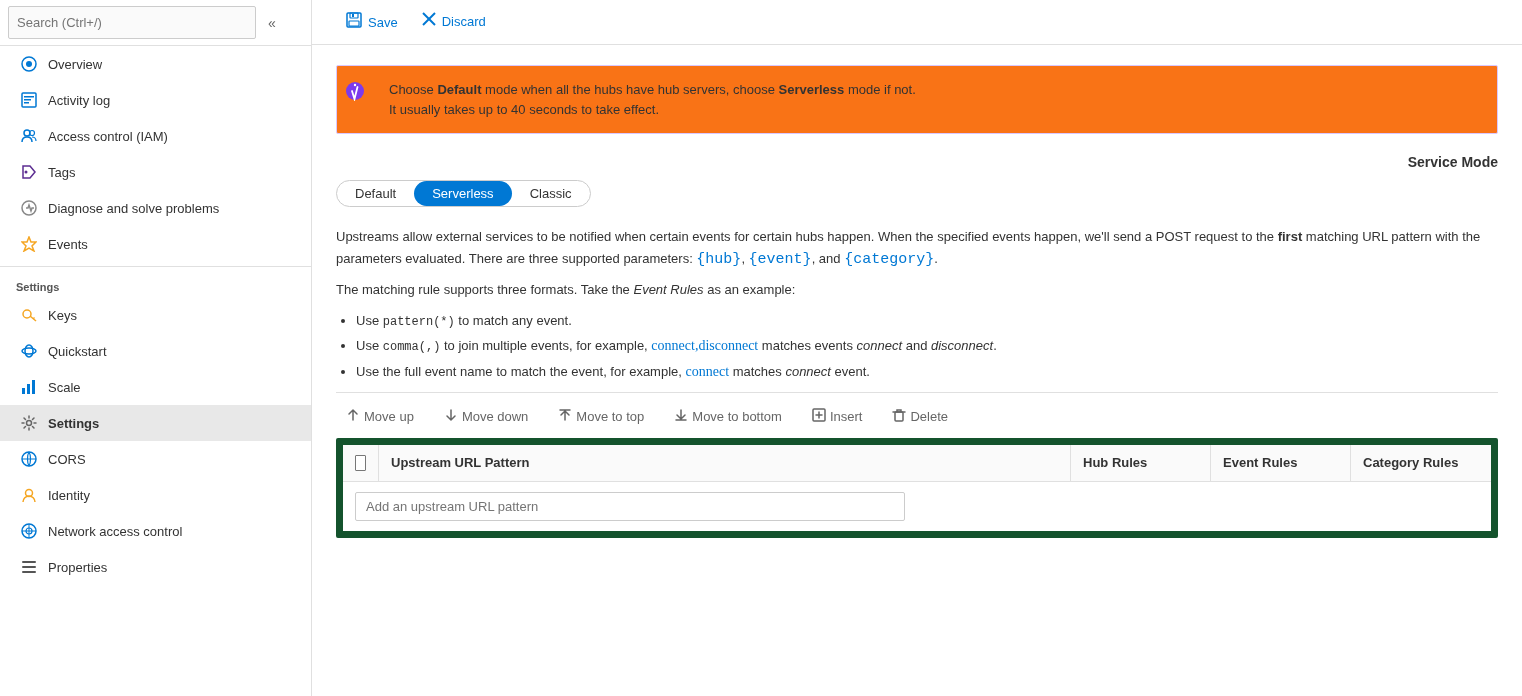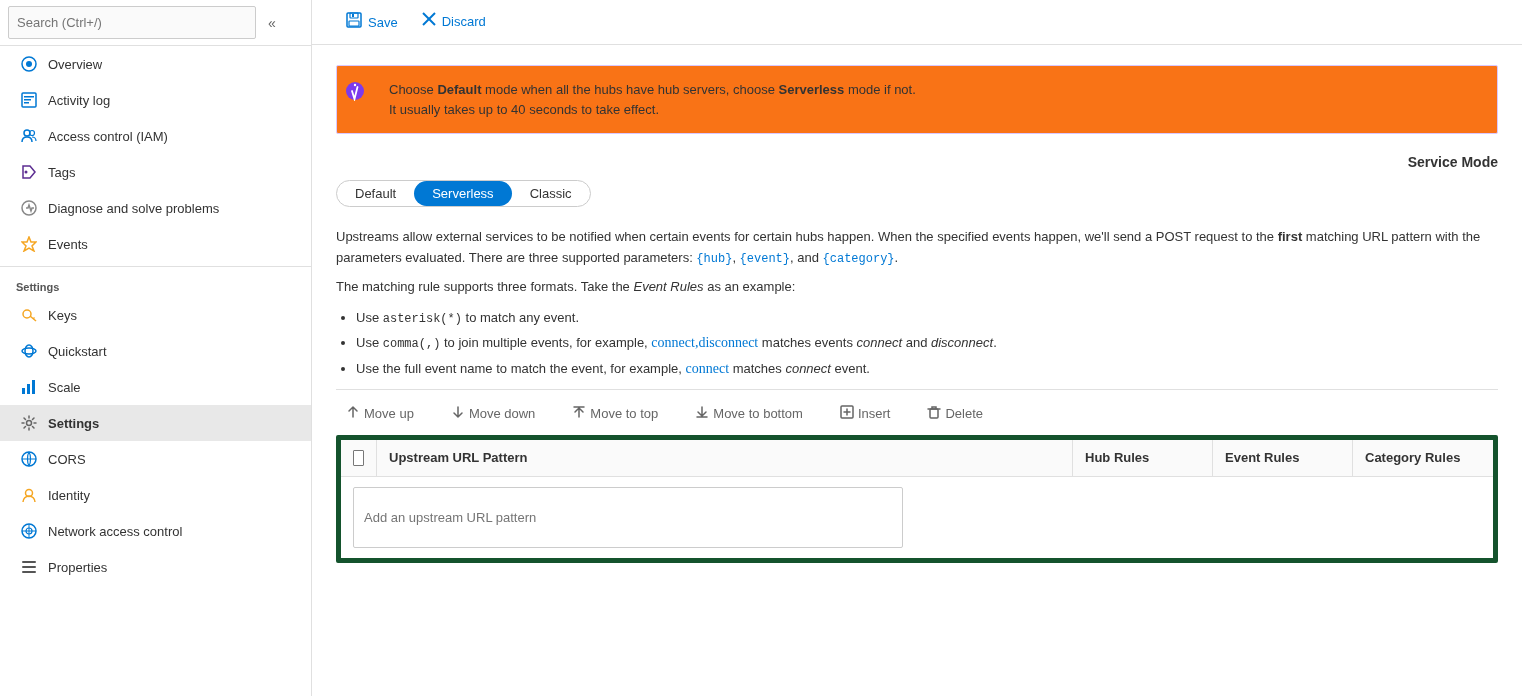--- a/index.html
+++ b/index.html
@@ -172,21 +172,21 @@
     .upstream-desc {
       font-size: 13px;
       line-height: 1.6;
       color: #333;
       margin-bottom: 8px;
     }
     .upstream-desc strong { font-weight: 700; }
     .upstream-desc .code-param {
       color: #0078d4;
       font-family: 'Courier New', monospace;
-      font-size: 12px;
+      font-size: 15px;
     }
     .upstream-desc em { font-style: italic; }
     .bullet-list {
       margin: 8px 0 8px 20px;
       font-size: 13px;
       line-height: 1.8;
     }
     .bullet-list li { list-style-type: disc; }
     .inline-code {
       font-family: 'Courier New', monospace;
@@ -196,40 +196,40 @@
       color: #0078d4;
       text-decoration: none;
       font-family: Liberation Serif, serif;
       font-size: 14px;
     }
 
     
     .action-bar {
       display: flex;
       align-items: center;
-      gap: 17px;
+      gap: 10px;
       padding: 10px 0 8px 0;
       border-top: 1px solid #e0e0e0;
     }
     .action-btn {
       display: flex;
       align-items: center;
       gap: 4px;
       background: none;
       border: none;
       font-size: 13px;
       color: #666;
       cursor: pointer;
       padding: 5px 10px;
       border-radius: 2px;
     }
 
     
     .table-container {
-      border: 5px solid #14532d;
+      border: 7px solid #14532d;
       border-radius: 2px;
       overflow: hidden;
       margin-top: 0;
     }
     .table-header {
       display: grid;
       grid-template-columns: 36px 1fr 140px 140px 140px;
       background: #fafafa;
       border-bottom: 1px solid #e0e0e0;
       padding: 0;
@@ -243,21 +243,21 @@
     }
     .th:last-child { border-right: none; }
     .th.check { display: flex; align-items: center; justify-content: center; }
     .table-body { background: #fff; }
     .table-add-row {
       padding: 10px 12px;
     }
     .add-input {
       border: 1px solid #ccc;
       border-radius: 2px;
-      padding: 22px 10px;
+      padding: 6px 10px;
       font-size: 13px;
       width: 550px;
       outline: none;
       color: #999;
     }
 
     
     .cb {
       width: 16px;
       height: 16px;
@@ -480,21 +480,21 @@
       <button class="mode-btn">Classic</button>
     </div>
 
     <div class="upstream-desc">
       Upstreams allow external services to be notified when certain events for certain hubs happen. When the specified events happen, we'll send a POST request to the <strong>first</strong> matching URL pattern with the parameters evaluated. There are three supported parameters: <span class="code-param">{hub}</span>, <span class="code-param">{event}</span>, and <span class="code-param">{category}</span>.
     </div>
     <div class="upstream-desc">
       The matching rule supports three formats. Take the <em>Event Rules</em> as an example:
     </div>
     <ul class="bullet-list">
-      <li>Use <span class="inline-code">asterisk(*)</span> to match any event.</li>
+      <li>Use <span class="inline-code">pattern(*)</span> to match any event.</li>
       <li>Use <span class="inline-code">comma(,)</span> to join multiple events, for example, <a class="inline-link" href="#">connect,disconnect</a> matches events <em>connect</em> and <em>disconnect</em>.</li>
       <li>Use the full event name to match the event, for example, <a class="inline-link" href="#">connect</a> matches <em>connect</em> event.</li>
     </ul>
 
     <div class="action-bar">
       <button class="action-btn">
         <span>
           <svg width="14" height="14" viewBox="0 0 14 14">
               <path d="M7 2v10M3 6l4-4 4 4" fill="none" stroke="#666" stroke-width="1.5" stroke-linecap="round"></path>
             </svg>

